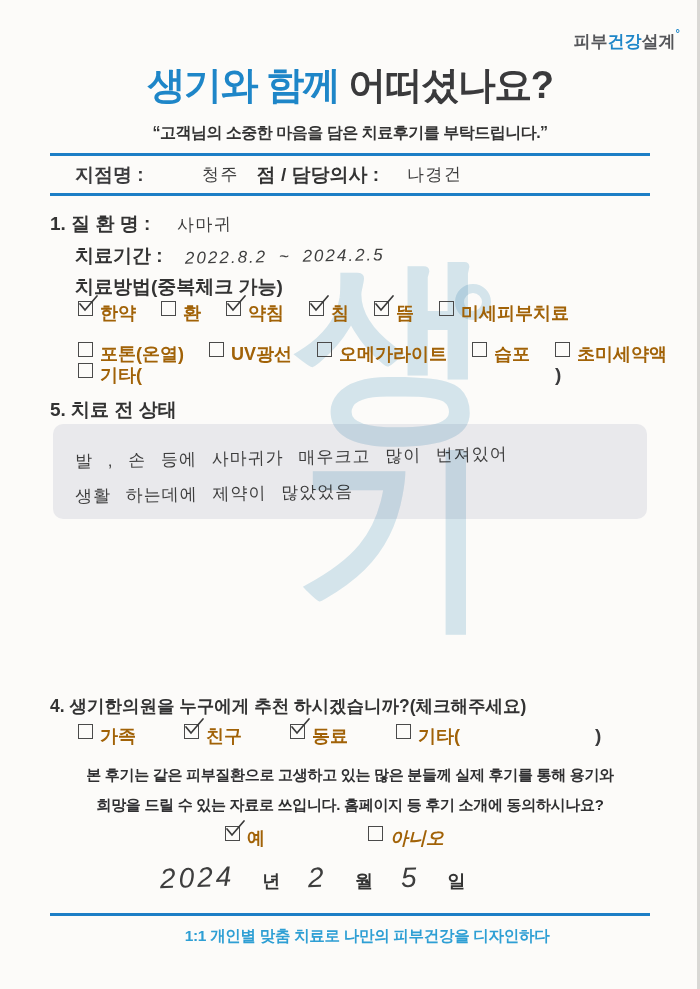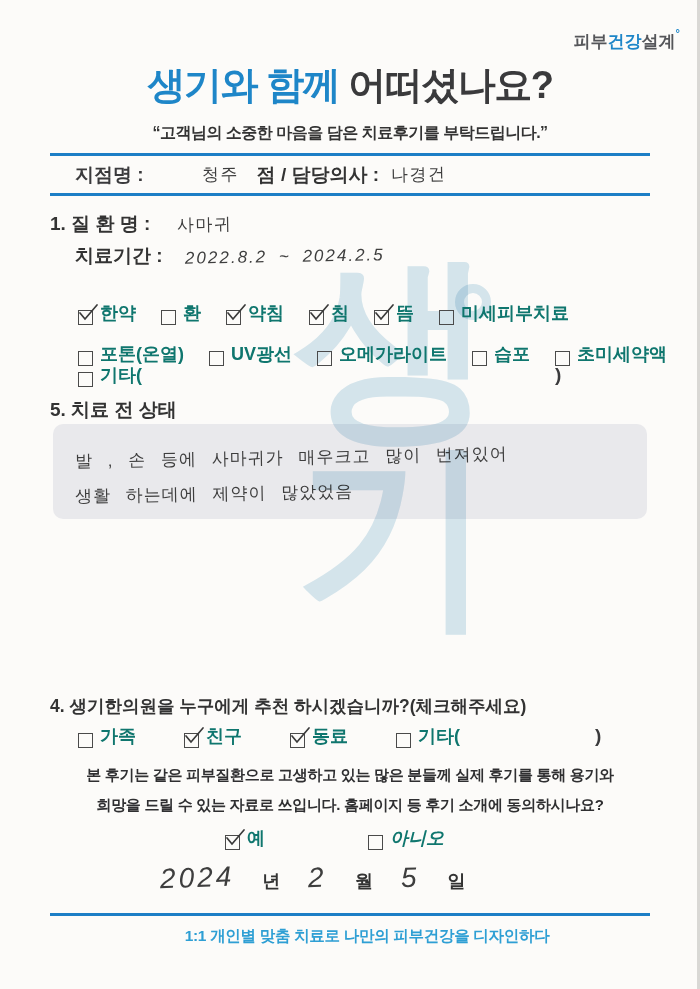--- a/index.html
+++ b/index.html
@@ -25,38 +25,38 @@
   .title .hl{color:#1e86c8;}
   .subtitle{top:123px;left:0;width:700px;text-align:center;font-size:16px;font-weight:bold;
             color:#333;letter-spacing:-0.5px;z-index:7;}
 
   
   .branch-row{top:153px;height:37px;border-top:3px solid #1c7ec6;border-bottom:3px solid #1c7ec6;
               display:flex;align-items:center;font-size:19px;font-weight:bold;z-index:7;}
   .branch-row .b-label{margin-left:25px;}
   .branch-row .b-value{margin-left:58px;}
   .branch-row .b-mid{margin-left:18px;}
-  .branch-row .b-doctor{margin-left:12px;}
+  .branch-row .b-doctor{margin-left:28px;}
 
   .hand{font-family:"Liberation Sans",sans-serif;font-weight:normal;color:#3e3e3e;font-size:17px;
         letter-spacing:1.5px;word-spacing:5px;transform:rotate(-1deg);display:inline-block;}
 
   .lbl-b{font-size:19px;font-weight:bold;color:#333;}
 
   .disease-row{top:211px;z-index:7;}
   .disease-row .hand{margin-left:22px;}
   .period-row{top:243px;padding-left:25px;box-sizing:border-box;z-index:7;}
   .period-row .hand{margin-left:18px;font-style:italic;letter-spacing:2px;}
   .methods-label{top:274px;padding-left:25px;box-sizing:border-box;z-index:7;}
 
   .cbrow{display:flex;align-items:center;padding-left:28px;box-sizing:border-box;z-index:7;}
   .cbrow1{top:301px;gap:25px;}
   .cbrow2{top:342px;gap:25px;}
   .cbrow3{top:363px;}
-  .cb{display:inline-flex;align-items:flex-end;font-size:18px;font-weight:bold;color:#0f766e;
+  .cb{display:inline-flex;align-items:flex-start;font-size:18px;font-weight:bold;color:#a16207;
       position:relative;white-space:nowrap;}
   .cb .box{width:13px;height:13px;border:1.8px solid #4a4a4a;display:inline-block;
            margin-right:7px;position:relative;flex:0 0 auto;}
   .cb .tick{position:absolute;left:-3px;top:-9px;width:24px;height:22px;display:none;}
   .cb .tick path{stroke:#3a3a3a;stroke-width:1.7;fill:none;stroke-linecap:round;}
   .cb.checked .tick{display:block;}
   .close-paren{position:absolute;left:505px;font-size:19px;font-weight:bold;}
   .close-paren4{position:absolute;left:545px;font-size:19px;font-weight:bold;}
 
   .sec-title{font-size:19px;font-weight:bold;color:#333;z-index:7;}
@@ -115,20 +115,21 @@
   <div class="abs disease-row">
     <span class="lbl-b">1. 질 환 명 :</span>
     <span class="hand">사마귀</span>
   </div>
 
   <div class="abs period-row">
     <span class="lbl-b">치료기간 :</span>
     <span class="hand">2022.8.2   ~ 2024.2.5</span>
   </div>
 
+  <div class="abs methods-label lbl-b">치료방법(중복체크 가능)</div>
 
   <div class="abs cbrow cbrow1">
     <span class="cb checked">
         <span class="box">
           <svg class="tick" viewBox="0 0 24 22">
             <path d="M4 11 L9 17 L21 3"></path>
           </svg>
         </span>
         <span>한약</span>
       </span>

